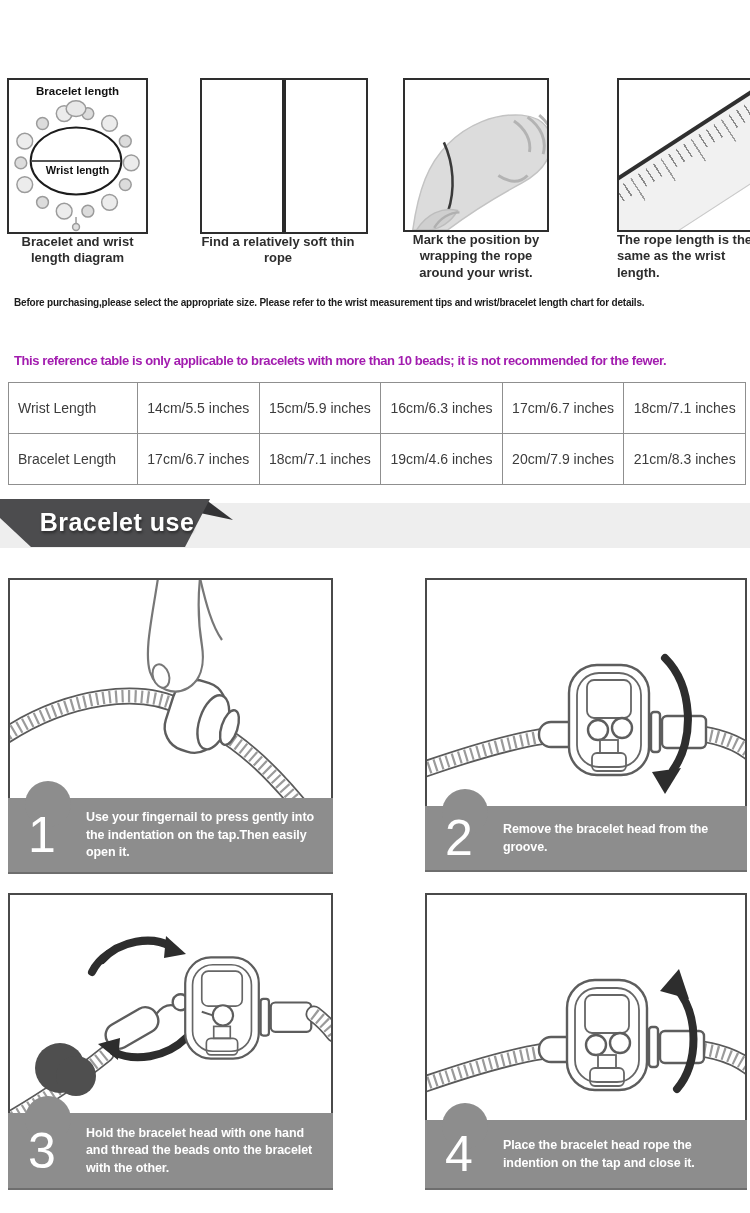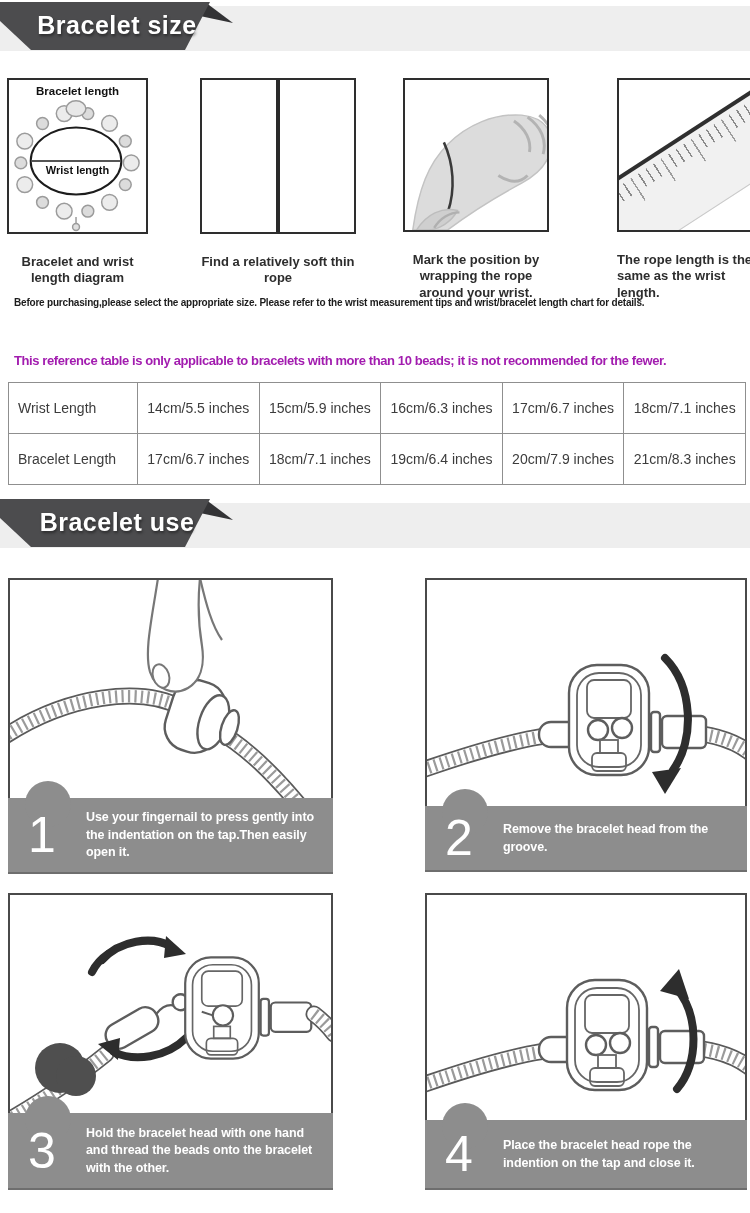--- a/index.html
+++ b/index.html
@@ -14,24 +14,24 @@
   .sec-strip{position:absolute;left:0;top:6px;width:750px;height:45px;background:#eeeeee;}
   .banner-svg{position:absolute;left:0;top:0;width:250px;height:56px;}
   .sec-title{
     position:absolute;left:37px;top:11px;width:160px;text-align:center;
     font-size:25px;font-weight:700;color:#ffffff;letter-spacing:.5px;
     text-shadow:1px 2px 3px rgba(0,0,0,.45);
   }
   
   .mcol{position:absolute;top:78px;}
   .mbox{background:#fff;border:2px solid #2e2e2e;position:relative;overflow:hidden;}
-  .mcap{margin-top:20px;font-size:13px;line-height:1.25;font-weight:700;color:#2d2d2d;}
+  .mcap{margin-top:0;font-size:13px;line-height:1.25;font-weight:700;color:#2d2d2d;}
   .mcap.center{text-align:center;}
   #mcol1{left:7px;width:141px;}   #mcol1 .mbox{height:152px;}
-  #mcol2{left:200px;width:156px;} #mcol2 .mbox{height:152px;}
+  #mcol2{left:200px;width:168px;} #mcol2 .mbox{height:152px;}
   #mcol3{left:403px;width:146px;text-align:center;} #mcol3 .mbox{height:150px;}
   #mcol4{left:617px;width:147px;} #mcol4 .mbox{height:150px;}
   #mcol2 .mcap{width:184px;margin-left:-14px;text-align:center;}
   .blabel{position:absolute;left:0;right:0;top:5px;text-align:center;font-size:11.5px;font-weight:700;color:#111;}
   .wlabel{position:absolute;left:0;right:0;top:84px;text-align:center;font-size:11px;font-weight:700;color:#111;}
   .vline{position:absolute;left:50%;top:0;bottom:0;width:4px;margin-left:-2px;background:#2a2a2a;}
   .ruler-band{
     position:absolute;width:280px;height:74px;left:-55px;top:48px;
     transform:rotate(-33deg);background:#f1f1f1;
     border-top:4px solid #2f2f2f;border-bottom:1px solid #c9c9c9;
@@ -95,28 +95,20 @@
   .ln{fill:none;stroke:#5d5d5d;stroke-width:2.2;}
   .lw{fill:#ffffff;stroke:#5d5d5d;stroke-width:2.4;}
   .arrow{fill:none;stroke:#2d2d2d;stroke-width:8;stroke-linecap:round;}
   .ahead{fill:#2d2d2d;}
 </style>
 </head>
 <body>
 
 <div id="stage">
 
-  <div class="sec-header" style="top:0">
-    <div class="sec-strip"></div>
-    <svg class="banner-svg" viewBox="0 0 250 56">
-      <polygon points="205,2 233,23 200,16" fill="#333335"></polygon>
-      <polygon points="0,2 210,2 185,50 31,50 0,21" fill="#4c4c4e"></polygon>
-    </svg>
-    <div class="sec-title">Bracelet size</div>
-  </div>
 
   <div class="mcol" id="mcol1">
     <div class="mbox">
       <svg viewBox="0 0 139 150" style="position:absolute;inset:0;width:100%;height:100%">
         <g stroke="#9b9b9b" stroke-width="1.5">
           <circle cx="124" cy="82" r="8" fill="#ececec"></circle>
             <circle cx="118" cy="60" r="6" fill="#dcdcdc"></circle>
           <circle cx="102" cy="42" r="8" fill="#ececec"></circle>
             <circle cx="80" cy="32" r="6" fill="#dcdcdc"></circle>
           <circle cx="56" cy="32" r="8" fill="#ececec"></circle>
@@ -182,21 +174,21 @@
       <td>14cm/5.5 inches</td>
       <td>15cm/5.9 inches</td>
       <td>16cm/6.3 inches</td>
       <td>17cm/6.7 inches</td>
       <td>18cm/7.1 inches</td>
     </tr>
     <tr>
       <td class="rowlabel">Bracelet Length</td>
       <td>17cm/6.7 inches</td>
       <td>18cm/7.1 inches</td>
-      <td>19cm/6.4 inches</td>
+      <td>19cm/4.6 inches</td>
       <td>20cm/7.9 inches</td>
       <td>21cm/8.3 inches</td>
     </tr>
   </tbody>
     </table>
 
   <div class="sec-header" style="top:497px">
     <div class="sec-strip"></div>
     <svg class="banner-svg" viewBox="0 0 250 56">
       <polygon points="205,2 233,23 200,16" fill="#333335"></polygon>

